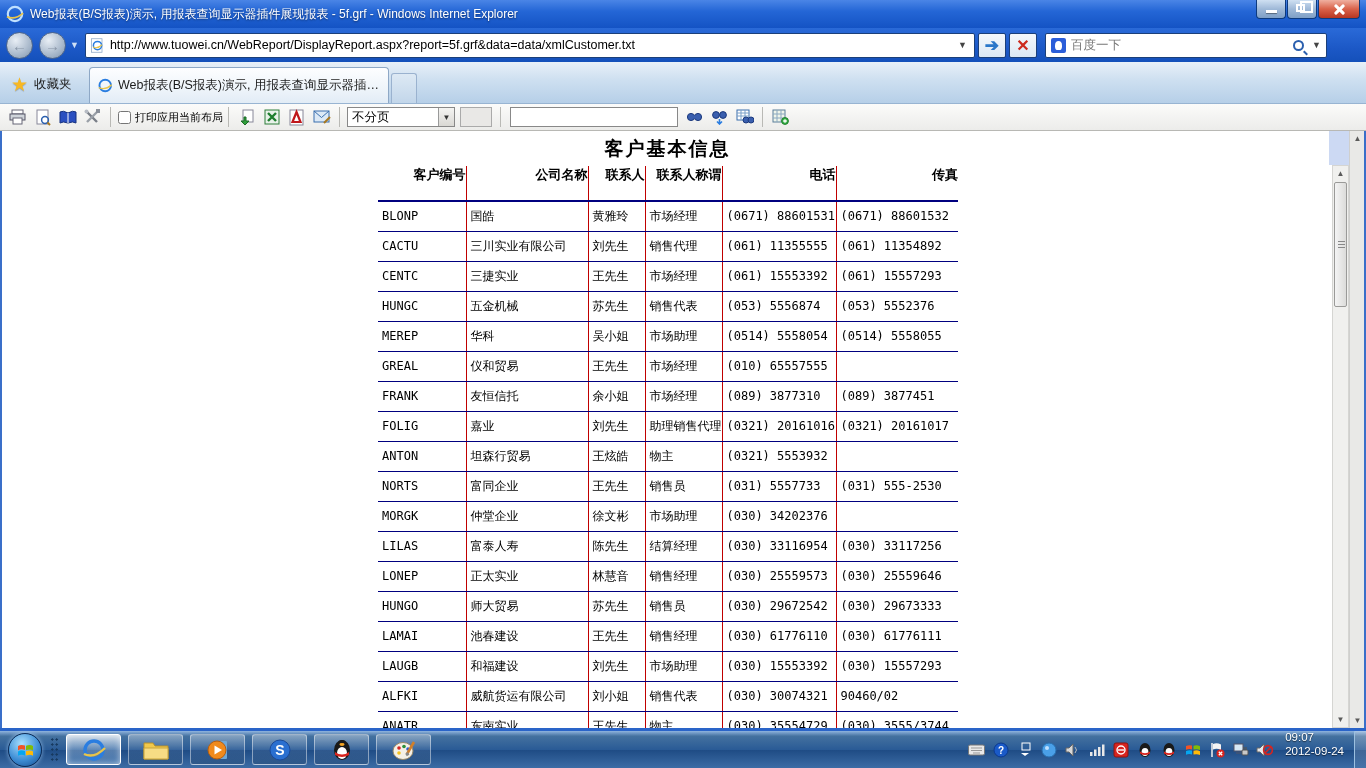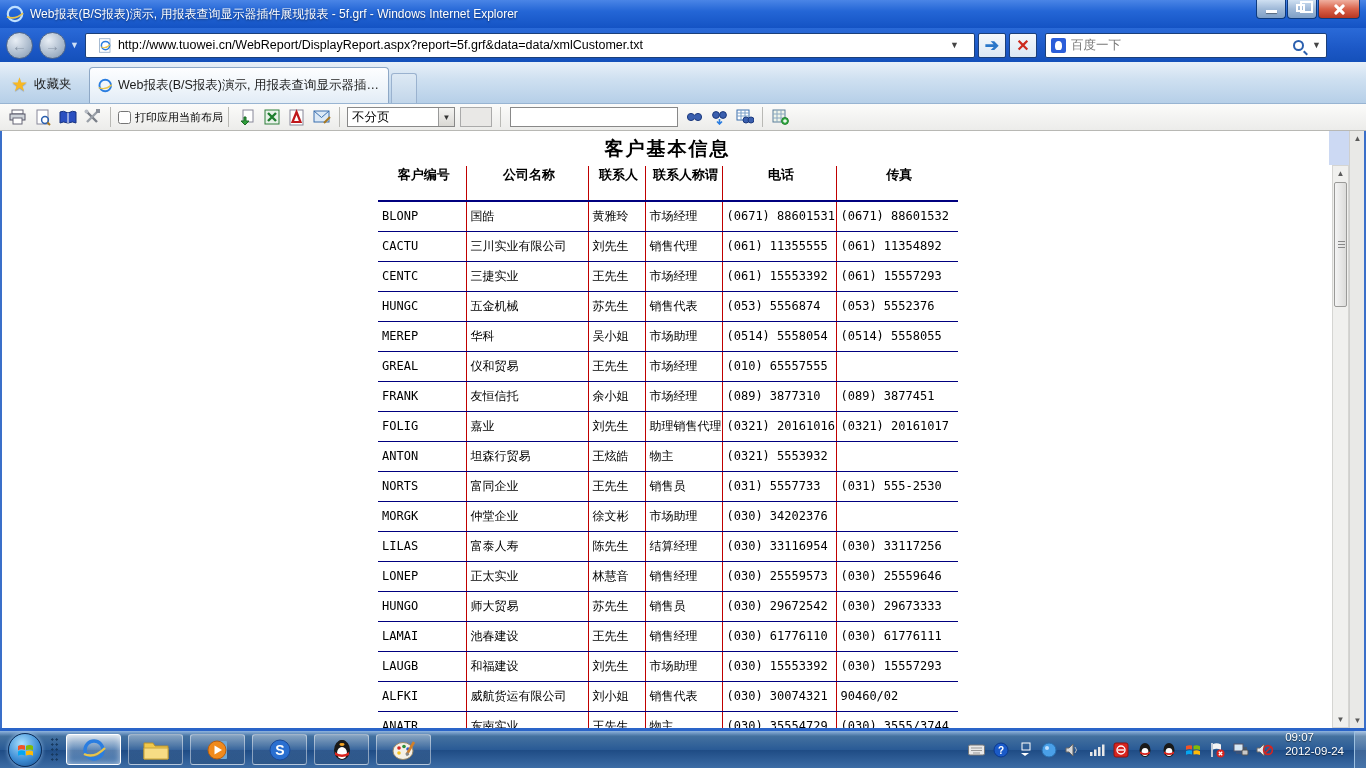--- a/index.html
+++ b/index.html
@@ -28,21 +28,21 @@
   
   .navbar { position:absolute; left:0; top:28px; width:1366px; height:34px;
     background:linear-gradient(180deg,#2a6ad8 0%,#1c58c6 60%,#1450ba 100%);
     display:flex; align-items:center; }
   .nav-circle { width:27px; height:27px; border-radius:50%;
     background:radial-gradient(circle at 35% 30%,#e8eef5,#9fb0c4 70%,#7a8da4);
     border:1px solid #51678a; margin-left:6px; display:flex; align-items:center; justify-content:center;
     color:#8a97a8; font-size:15px; font-weight:bold; }
   .nav-chevron { color:#cfe0f5; font-size:9px; margin:0 6px 0 4px; }
   .addressbar { height:25px; width:890px; background:#fff; border:1px solid #1b3f79; border-radius:2px;
-    display:flex; align-items:center; padding:0 12px; }
+    display:flex; align-items:center; padding:0 4px; }
   .addr-url { flex:1; font-size:12.5px; color:#000; white-space:nowrap; overflow:hidden; }
   .addr-dd { color:#444; font-size:9px; padding:0 3px; }
   .sq-btn { width:28px; height:25px; margin-left:3px; border:1px solid #1b3f79; border-radius:2px;
     background:linear-gradient(180deg,#f4f8fc,#dce8f4); display:flex; align-items:center; justify-content:center; }
   .go-arrow { color:#2a77c9; font-size:17px; font-weight:bold; }
   .stop-x { color:#cc2a1e; font-size:16px; font-weight:bold; }
   .searchbox { height:25px; width:282px; margin-left:8px; background:#fff; border:1px solid #1b3f79;
     border-radius:2px; display:flex; align-items:center; padding:0 5px; }
   .baidu-ic { width:15px; height:15px; background:#2b5ed9; border-radius:2px; position:relative; margin-right:5px;}
   .baidu-ic:before { content:""; position:absolute; left:4px; top:3px; width:7px; height:9px; background:#fff; border-radius:50% 50% 40% 40%; }
@@ -83,21 +83,21 @@
   .page-box { width:32px; height:20px; background:#e9e8e6; border:1px solid #aaa; margin:0 3px; }
   .find-input { width:168px; height:20px; border:1px solid #888; background:#fff; font-size:12px; padding:0 3px; margin:0 4px;
     font-family:"Liberation Sans",sans-serif;}
 
   
   .content { position:absolute; left:0; top:131px; width:1366px; height:597px; background:#fff;
     border-left:2px solid #3a6fc9; border-right:2px solid #3a6fc9; overflow:hidden; }
   .report-title { position:absolute; left:376px; top:5px; width:579px; text-align:center;
     font-size:19px; font-weight:bold; color:#000; letter-spacing:2px; }
   .report-table { position:absolute; left:376px; top:35px; border-collapse:collapse; table-layout:fixed; }
-  .report-table th { font-size:13px; font-weight:bold; text-align:center; height:30px;
+  .report-table th { font-size:13px; font-weight:bold; text-align:right; height:30px;
     padding:0 0 16px 4px; border-bottom:2px solid #00007f; white-space:nowrap; }
   .report-table td { font-size:12px; height:30px; padding:0 0 0 4px;
     border-bottom:1px solid #00007f; white-space:nowrap; overflow:hidden;
     font-family:"DejaVu Sans Mono", monospace; }
   .report-table th.vline, .report-table td.vline { border-left:1px solid #c00000; }
 
   
   .corner-box { position:absolute; right:15px; top:0; width:20px; height:34px; background:#ccd9f3; }
   .vscroll { position:absolute; right:15px; top:34px; width:17px; height:563px; background:#f0f0ee; border:1px solid #d5d5d2;}
   .vs-arrow { position:absolute; left:0; width:15px; height:15px; display:flex; align-items:center; justify-content:center;

